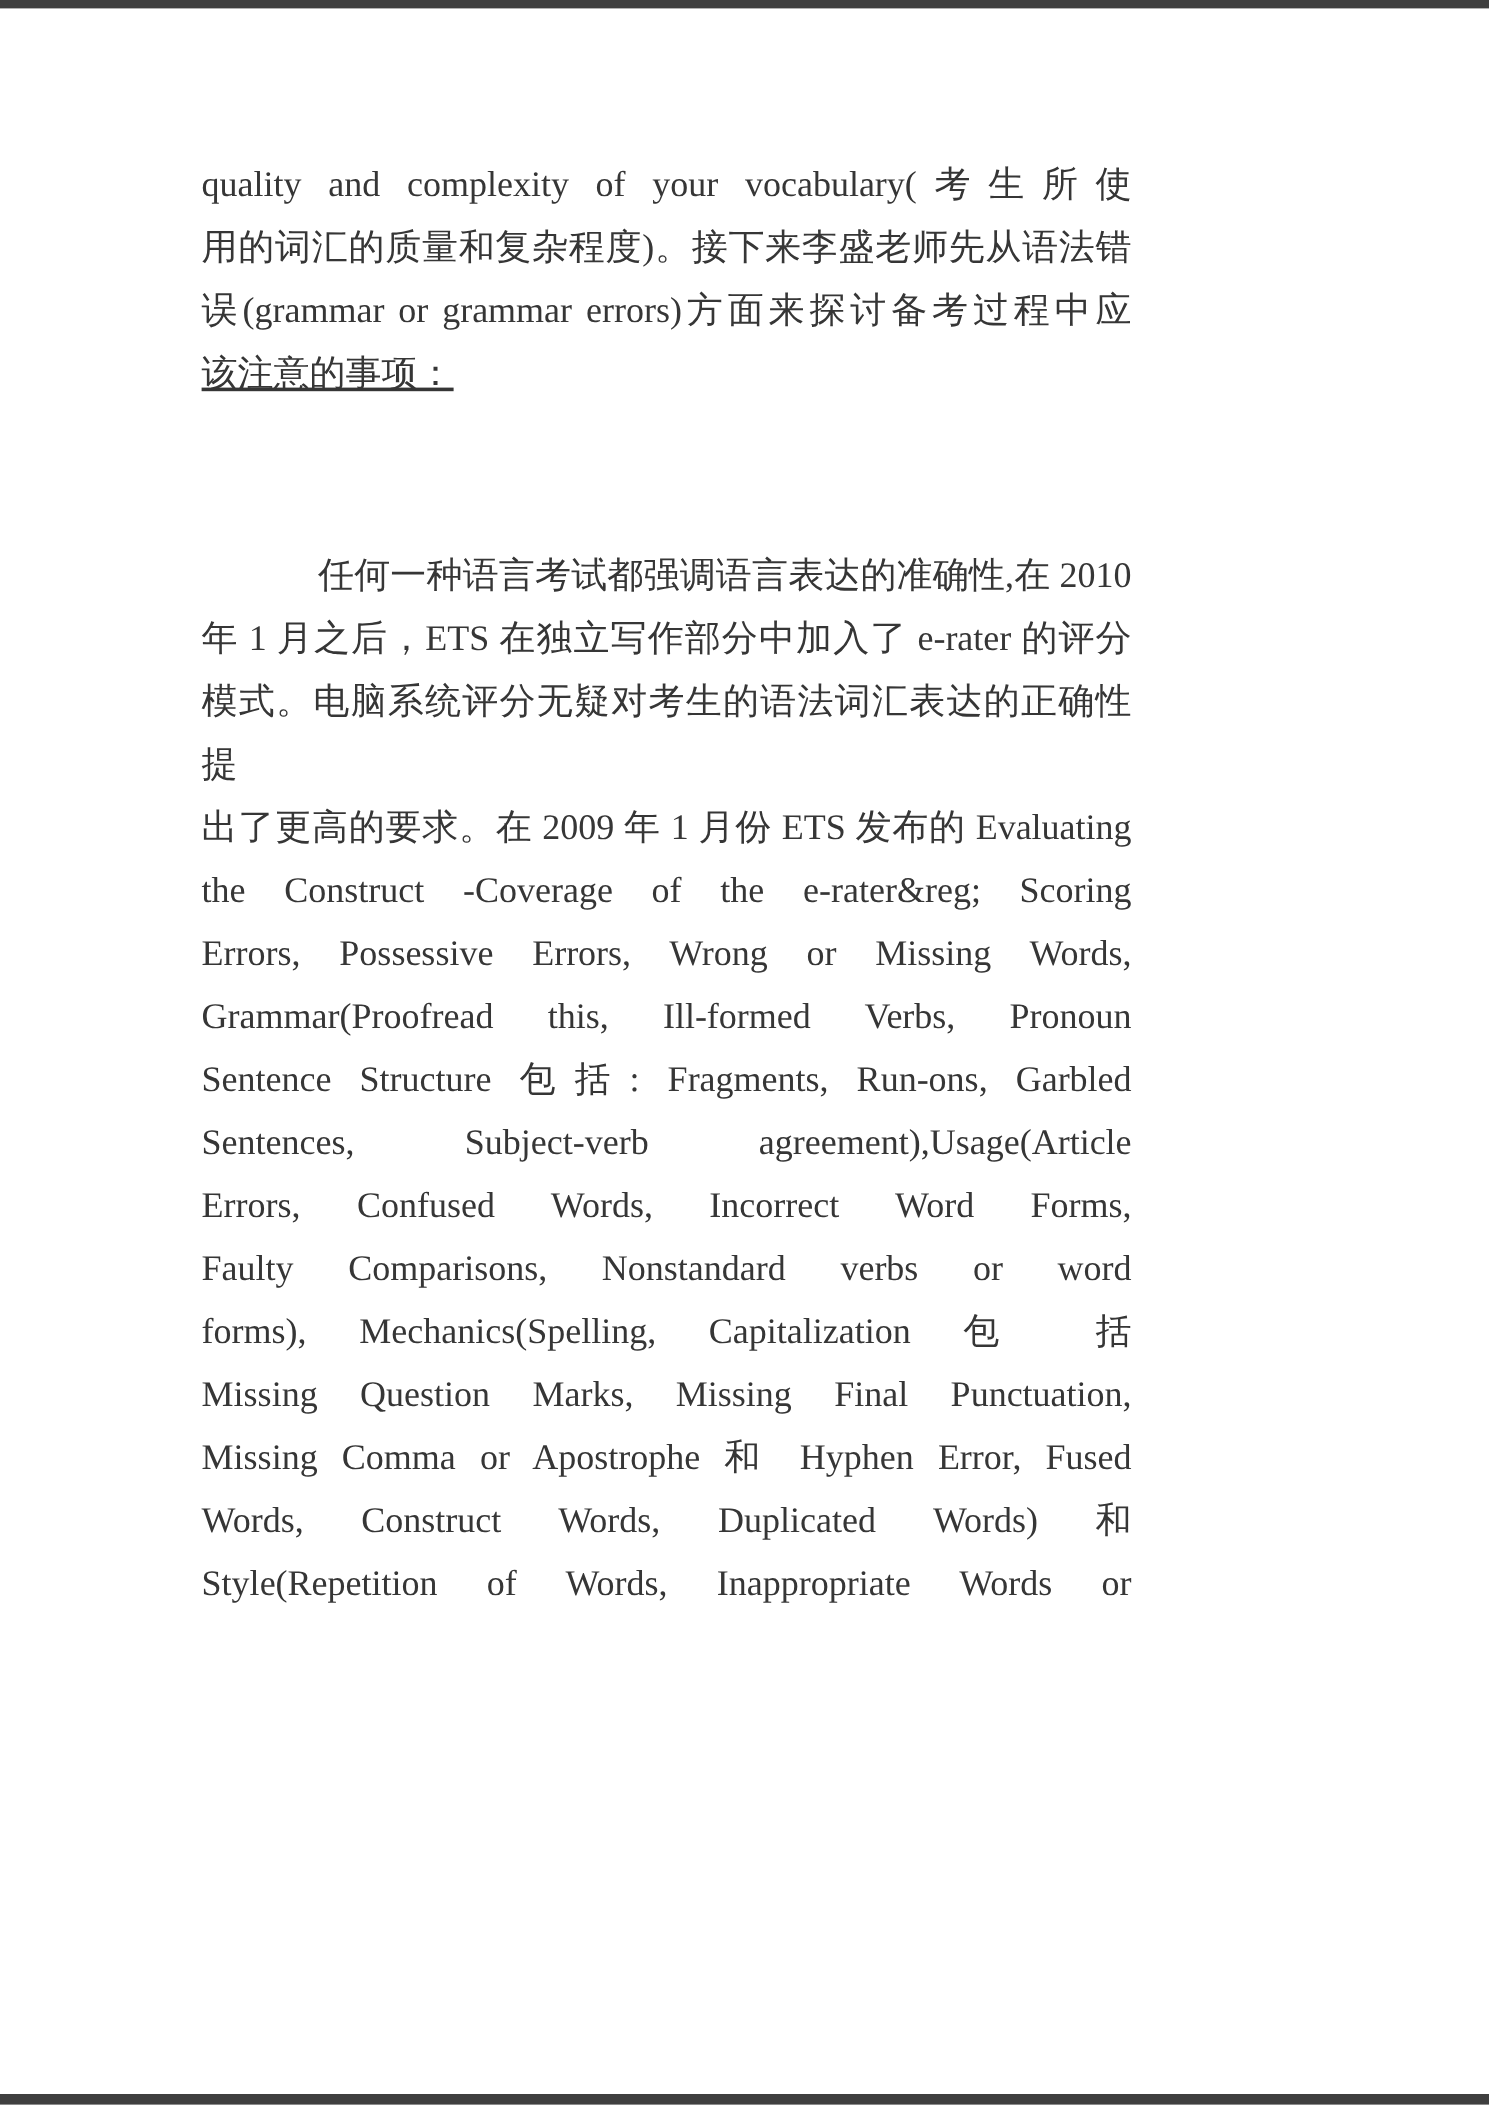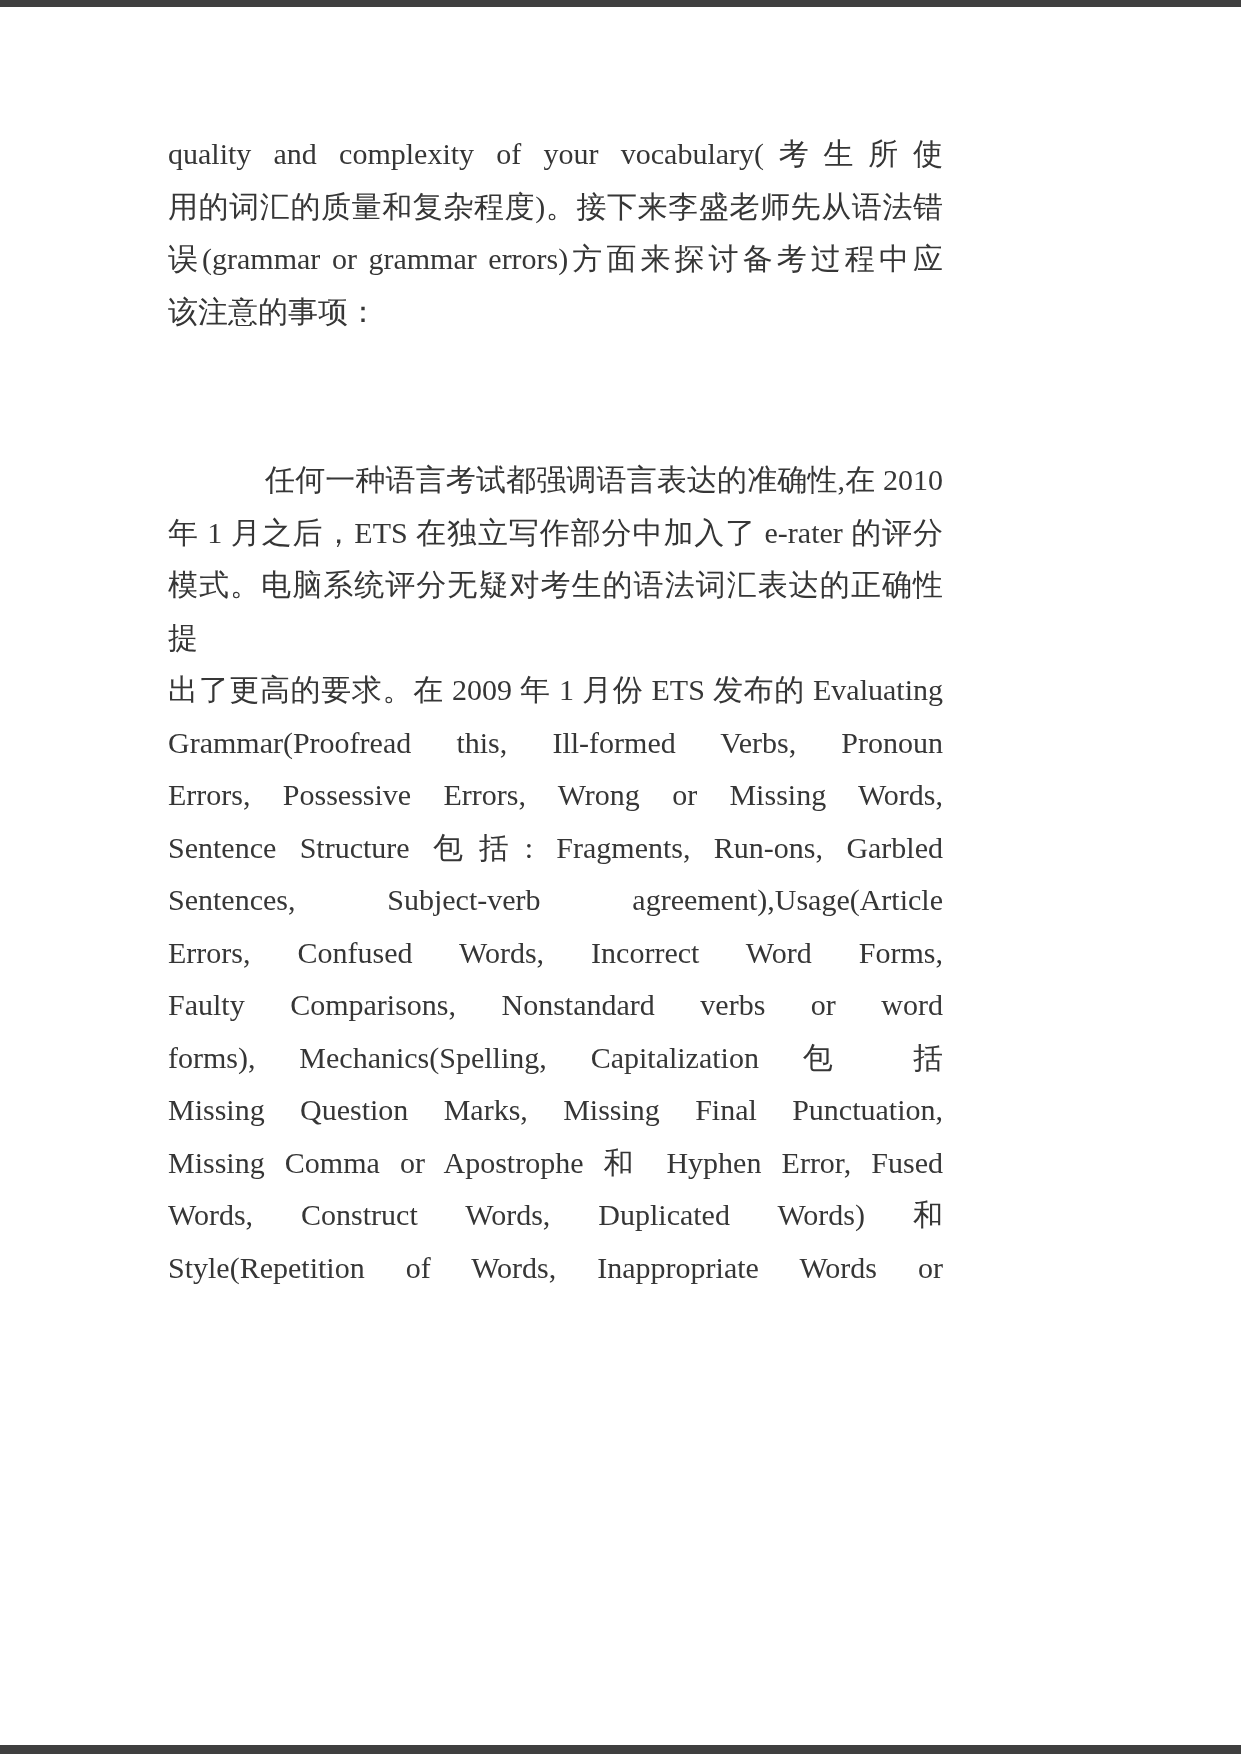--- a/index.html
+++ b/index.html
@@ -43,20 +43,21 @@
   .line {
     display: block;
     white-space: normal;
     text-align: justify;
     text-align-last: justify;
     -moz-text-align-last: justify;
   }
   .line.last {
     text-align: right;
     text-align-last: left;
+    text-decoration: underline;
     -moz-text-align-last: left;
   }
   .line.indent {
     text-indent: 97px;
   }
 </style>
 </head>
 <body>
 
 <div class="page">
@@ -69,22 +70,23 @@
       <div class="line">用的词汇的质量和复杂程度)。接下来李盛老师先从语法错</div>
       <div class="line">误(grammar or grammar errors)方面来探讨备考过程中应</div>
       <div class="line last">该注意的事项：</div>
     </div>
 
     <div class="para second">
       <div class="line indent">任何一种语言考试都强调语言表达的准确性,在 2010</div>
       <div class="line">年 1 月之后，ETS 在独立写作部分中加入了 e-rater 的评分</div>
       <div class="line">模式。电脑系统评分无疑对考生的语法词汇表达的正确性提</div>
       <div class="line">出了更高的要求。在 2009 年 1 月份 ETS 发布的 Evaluating</div>
+      <div class="line">the Construct -Coverage of the e-rater&amp;reg; Scoring</div>
+      <div class="line">Errors, Possessive Errors, Wrong or Missing Words,</div>
       <div class="line">Grammar(Proofread this, Ill-formed Verbs, Pronoun</div>
-      <div class="line">Errors, Possessive Errors, Wrong or Missing Words,</div>
       <div class="line">Sentence Structure 包括: Fragments, Run-ons, Garbled</div>
       <div class="line">Sentences, Subject-verb agreement),Usage(Article</div>
       <div class="line">Errors, Confused Words, Incorrect Word Forms,</div>
       <div class="line">Faulty Comparisons, Nonstandard verbs or word</div>
       <div class="line">forms), Mechanics(Spelling, Capitalization 包 括</div>
       <div class="line">Missing Question Marks, Missing Final Punctuation,</div>
       <div class="line">Missing Comma or Apostrophe 和 Hyphen Error, Fused</div>
       <div class="line">Words, Construct Words, Duplicated Words) 和</div>
       <div class="line">Style(Repetition of Words, Inappropriate Words or</div>
     </div>

